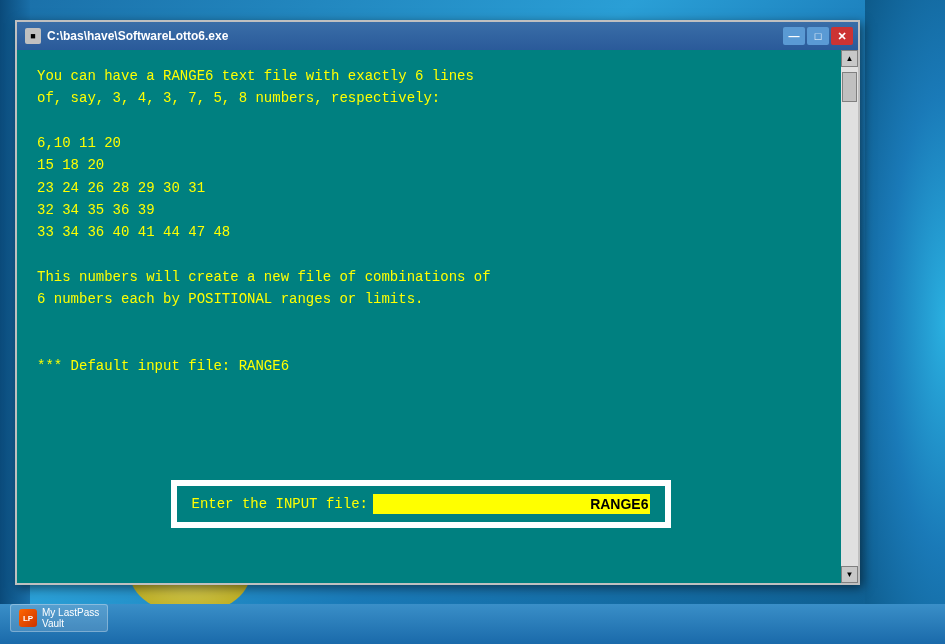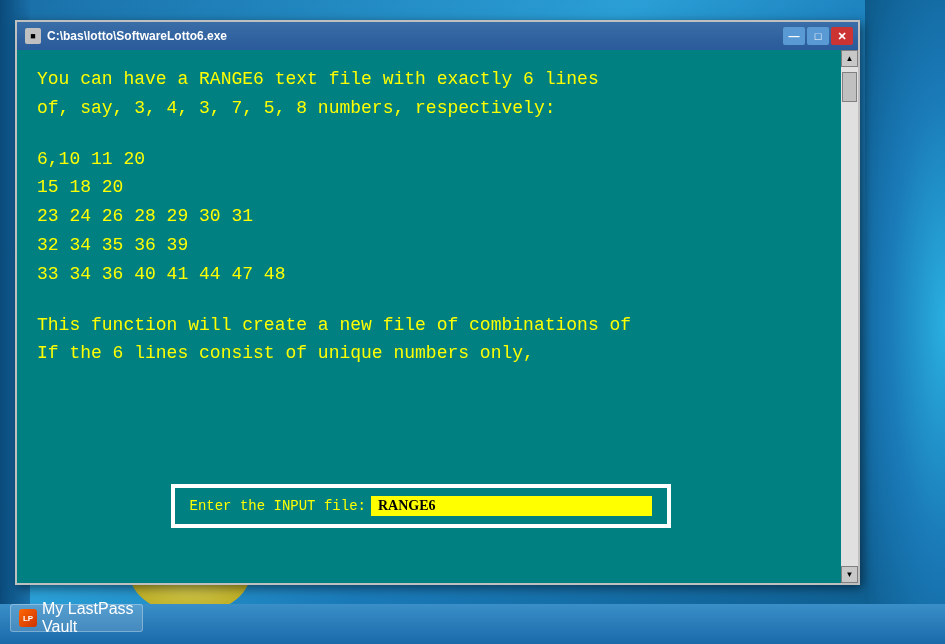--- a/index.html
+++ b/index.html
@@ -77,21 +77,21 @@
       margin-right: 5px;
       font-size: 10px;
       display: flex;
       align-items: center;
       justify-content: center;
       color: white;
     }
 
     .taskbar-item-text {
       color: white;
-      font-size: 16px;
+      font-size: 10px;
       font-family: Arial, sans-serif;
     }
 
     
     .console-window {
       position: absolute;
       top: 20px;
       left: 15px;
       width: 845px;
       height: 565px;
@@ -207,21 +207,21 @@
       background: #c0c0c0;
       border: 1px solid #808080;
       position: absolute;
       top: 5px;
       left: 1px;
     }
 
     
     .console-line {
       font-family: 'Courier New', Courier, monospace;
-      font-size: 18px;
+      font-size: 14px;
       color: #ffff00;
       line-height: 1.6;
       white-space: pre;
     }
 
     .console-line-blank {
       height: 22px;
     }
 
     
@@ -230,63 +230,64 @@
       bottom: 40px;
       left: 0;
       right: 17px;
       display: flex;
       justify-content: center;
       align-items: center;
       padding: 15px;
     }
 
     .input-container {
-      border: 4px solid #ffffff;
+      border: 6px solid #ffffff;
       padding: 8px 15px;
       display: flex;
       align-items: center;
       gap: 5px;
       width: 500px;
     }
 
     .input-label {
       font-family: 'Courier New', Courier, monospace;
       font-size: 14px;
       color: #ffff00;
       white-space: nowrap;
     }
 
     .input-field {
       background: #ffff00;
       color: #000000;
-      font-family: Liberation Serif, serif;
+      font-family: Liberation Sans, sans-serif;
       font-size: 14px;
       font-weight: bold;
       border: none;
       outline: none;
-      padding: 2px 7px;
+      padding: 2px 1px;
       flex: 1;
       min-width: 200px;
+      text-align: right;
     }
   </style>
 </head>
 <body>
 
 <div class="bg-shape-left"></div>
 <div class="bg-shape-right"></div>
 <div class="bg-yellow-blob"></div>
 
 <div class="console-window">
 
   <div class="title-bar">
     <div class="title-bar-left">
       <div class="title-bar-icon">
         <span style="color:#000;font-size:9px;">■</span>
       </div>
-      <span class="title-text">C:\bas\lotto\SoftwareLotto6.exe</span>
+      <span class="title-text">C:\bas\have\SoftwareLotto6.exe</span>
     </div>
     <div class="title-buttons">
       <div class="title-btn title-btn-minimize">—</div>
       <div class="title-btn title-btn-maximize">□</div>
       <div class="title-btn title-btn-close">✕</div>
     </div>
   </div>
 
   <div class="console-content">
 
@@ -295,24 +296,25 @@
       <div id="console-lines-container">
           <div class="console-line">You can have a RANGE6 text file with exactly 6 lines</div>
           <div class="console-line">of, say, 3, 4, 3, 7, 5, 8 numbers, respectively:</div>
           <div class="console-line-blank"></div>
           <div class="console-line">6,10 11 20</div>
           <div class="console-line">15 18 20</div>
           <div class="console-line">23 24 26 28 29 30 31</div>
           <div class="console-line">32 34 35 36 39</div>
           <div class="console-line">33 34 36 40 41 44 47 48</div>
           <div class="console-line-blank"></div>
-          <div class="console-line">This function will create a new file of combinations of</div>
-          <div class="console-line">If the 6 lines consist of unique numbers only,</div>
+          <div class="console-line">This numbers will create a new file of combinations of</div>
+          <div class="console-line">6 numbers each by POSITIONAL ranges or limits.</div>
           <div class="console-line-blank"></div>
           <div class="console-line-blank"></div>
+          <div class="console-line">*** Default input file: RANGE6</div>
         </div>
 
       <div class="input-area">
         <div class="input-container">
           <span class="input-label">Enter the INPUT file:</span>
           <input class="input-field" type="text" value="RANGE6" style="">
         </div>
       </div>
     </div>
 

